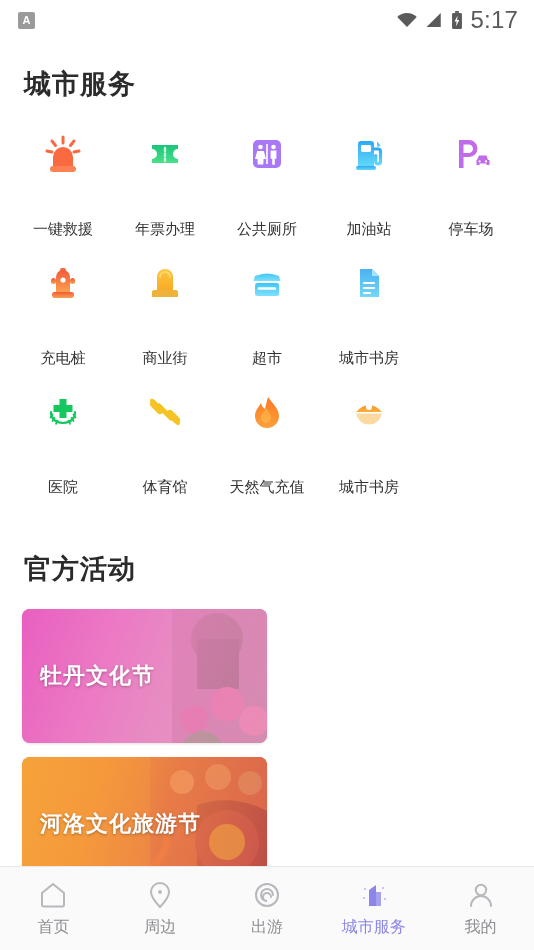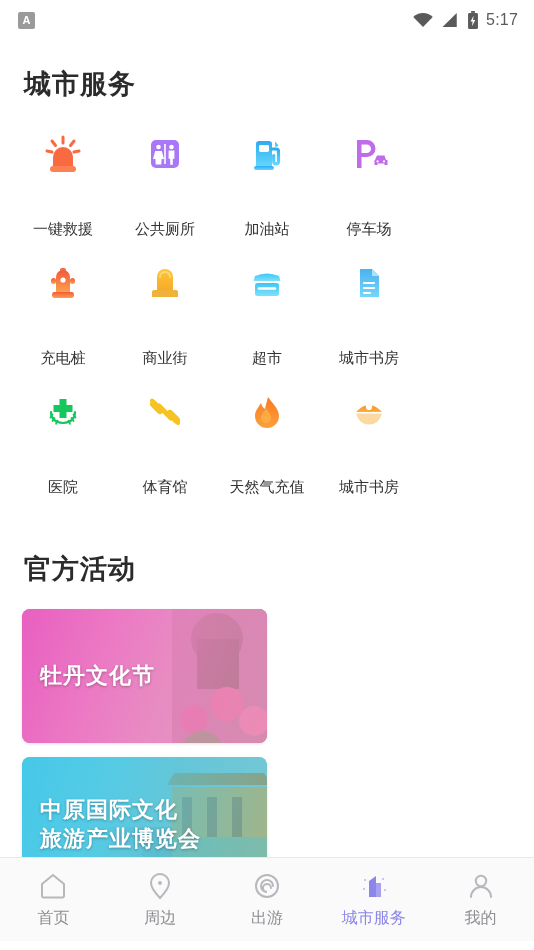--- a/index.html
+++ b/index.html
@@ -17,21 +17,21 @@
     padding: 0 16px 0 18px; justify-content: space-between;
   }
   .sb-left { display: flex; align-items: center; }
   .app-badge {
     width: 17px; height: 17px; background: #9a9a9a; border-radius: 2px;
     color: #fff; font-size: 11px; font-weight: bold;
     display: flex; align-items: center; justify-content: center;
     line-height: 1;
   }
   .sb-right { display: flex; align-items: center; gap: 7px; }
-  .sb-time { font-size: 16px; color: #5a5a5a; letter-spacing: .2px; }
+  .sb-time { font-size: 24px; color: #5a5a5a; letter-spacing: .2px; }
   .ic-wifi { width: 22px; height: 16px; }
   .ic-signal { width: 19px; height: 16px; }
   .ic-batt { width: 12px; height: 19px; }
 
   
   .section-title {
     font-size: 27px; font-weight: bold; color: #2b2b2b;
     padding: 24px 24px 0 24px; letter-spacing: 1px;
   }
   #services-title { padding-top: 26px; }
@@ -70,21 +70,21 @@
     position: absolute; left: 18px; top: 50%;
     transform: translateY(-50%);
     color: #fff; font-size: 22px; font-weight: bold;
     line-height: 1.32; letter-spacing: 1px;
     text-shadow: 0 1px 3px rgba(0,0,0,.30);
     white-space: pre-line;
   }
 
   
   .tabbar {
-    position: absolute; left: 0; bottom: 9px; width: 534px; height: 84px;
+    position: absolute; left: 0; bottom: 0; width: 534px; height: 84px;
     background: #fafafa; border-top: 1px solid #e8e8e8;
     display: flex; align-items: center;
   }
   .tab {
     flex: 1; display: flex; flex-direction: column;
     align-items: center; justify-content: center; gap: 7px; cursor: pointer;
   }
   .tab .tic { width: 30px; height: 30px; display: block; }
   .tab .tlbl { font-size: 16px; color: #8e8e93; }
   .tab.active .tlbl { color: #8b86e8; }
@@ -126,20 +126,37 @@
           <line x1="35" y1="11" x2="31.5" y2="15.5"></line>
           <line x1="8" y1="21" x2="13" y2="22"></line>
           <line x1="40" y1="21" x2="35" y2="22"></line>
         </g>
         <path d="M14 36 V27 a10 10 0 0 1 20 0 V36 Z" fill="#FA6A40"></path>
         <rect x="11" y="36" width="26" height="6" rx="3" fill="#FB8152"></rect>
       </svg>
       <span class="lbl">一键救援</span>
     </div>
 
+    <div class="cell">
+      <svg class="ic" viewBox="0 0 48 48">
+        <defs>
+            <linearGradient id="g-green" x1="0" y1="0" x2="0" y2="1">
+          <stop offset="0" stop-color="#19C47A"></stop>
+              <stop offset="1" stop-color="#4BE08A"></stop>
+        </linearGradient>
+          </defs>
+        <path d="M11 15 h26 a0 0 0 0 1 0 0 v4 a5 5 0 0 0 0 10 v4 h-26 v-4 a5 5 0 0 0 0-10 z" fill="url(#g-green)" rx="3"></path>
+        <g stroke="#C9F5DE" stroke-width="2.4" stroke-linecap="round">
+          <line x1="24" y1="18" x2="24" y2="21"></line>
+          <line x1="24" y1="23.5" x2="24" y2="26"></line>
+          <line x1="24" y1="28.5" x2="24" y2="31"></line>
+        </g>
+      </svg>
+      <span class="lbl">年票办理</span>
+    </div>
 
     <div class="cell">
       <svg class="ic" viewBox="0 0 48 48">
         <rect x="10" y="10" width="28" height="28" rx="5" fill="#A978F6"></rect>
         <line x1="24" y1="14" x2="24" y2="34" stroke="#fff" stroke-width="1.6"></line>
         <circle cx="17.5" cy="17" r="2.3" fill="#fff"></circle>
         <path d="M14.2 21 h6.6 l2.2 8 h-2.4 l-.3 5.5 h-5.6 L14.4 29 H12 z" fill="#fff"></path>
         <circle cx="30.5" cy="17" r="2.3" fill="#fff"></circle>
         <path d="M27.6 20.5 h5.8 v8.2 h-1.6 v6 h-2.6 v-6 h-1.6 z" fill="#fff"></path>
       </svg>
@@ -322,20 +339,35 @@
         <rect x="175" y="30" width="42" height="50" fill="#7d4d55"></rect>
         <circle cx="205" cy="95" r="17" fill="#e0608f"></circle>
         <circle cx="172" cy="110" r="14" fill="#d9558a"></circle>
         <circle cx="232" cy="112" r="15" fill="#e56f9b"></circle>
         <path d="M160 134 q20-25 40 0 z" fill="#6b8f57"></path>
       </svg>
       <div class="tint" style="background:linear-gradient(110deg,#e85fc0 0%,#ec78c4 32%,rgba(238,140,200,.72) 58%,rgba(240,170,205,.5) 100%)"></div>
       <div class="ct">牡丹文化节</div>
     </div>
 
+    <div class="card">
+      <svg class="photo" viewBox="0 0 245 134" preserveAspectRatio="none">
+        <rect width="245" height="134" fill="#d9873f"></rect>
+        <rect x="128" width="117" height="134" fill="#c45a4a"></rect>
+        <circle cx="160" cy="25" r="12" fill="#e6b08a"></circle>
+        <circle cx="196" cy="20" r="13" fill="#d89a77"></circle>
+        <circle cx="228" cy="26" r="12" fill="#c98f6e"></circle>
+        <path d="M175 48 q35-12 70 6 v80 h-70 z" fill="#8c2f3c"></path>
+        <circle cx="205" cy="85" r="32" fill="#a83b4a"></circle>
+        <circle cx="205" cy="85" r="18" fill="#d4a03c"></circle>
+        <path d="M130 60 q30 20 0 50" fill="none" stroke="#e2693f" stroke-width="7"></path>
+      </svg>
+      <div class="tint" style="background:linear-gradient(105deg,#f5a33a 0%,#f5993c 30%,rgba(243,135,70,.76) 56%,rgba(238,110,80,.48) 100%)"></div>
+      <div class="ct">河洛文化旅游节</div>
+    </div>
 
     <div class="card">
       <svg class="photo" viewBox="0 0 245 134" preserveAspectRatio="none">
         <rect width="245" height="134" fill="#6fc1d8"></rect>
         <rect y="70" width="245" height="64" fill="#4f9ab3"></rect>
         <path d="M150 30 h95 v50 h-95 z" fill="#c79b3e"></path>
         <path d="M145 28 h105 l-8-12 h-90 z" fill="#9d6f2e"></path>
         <g fill="#8a5f28">
           <rect x="160" y="40" width="10" height="40"></rect>
           <rect x="185" y="40" width="10" height="40"></rect>

